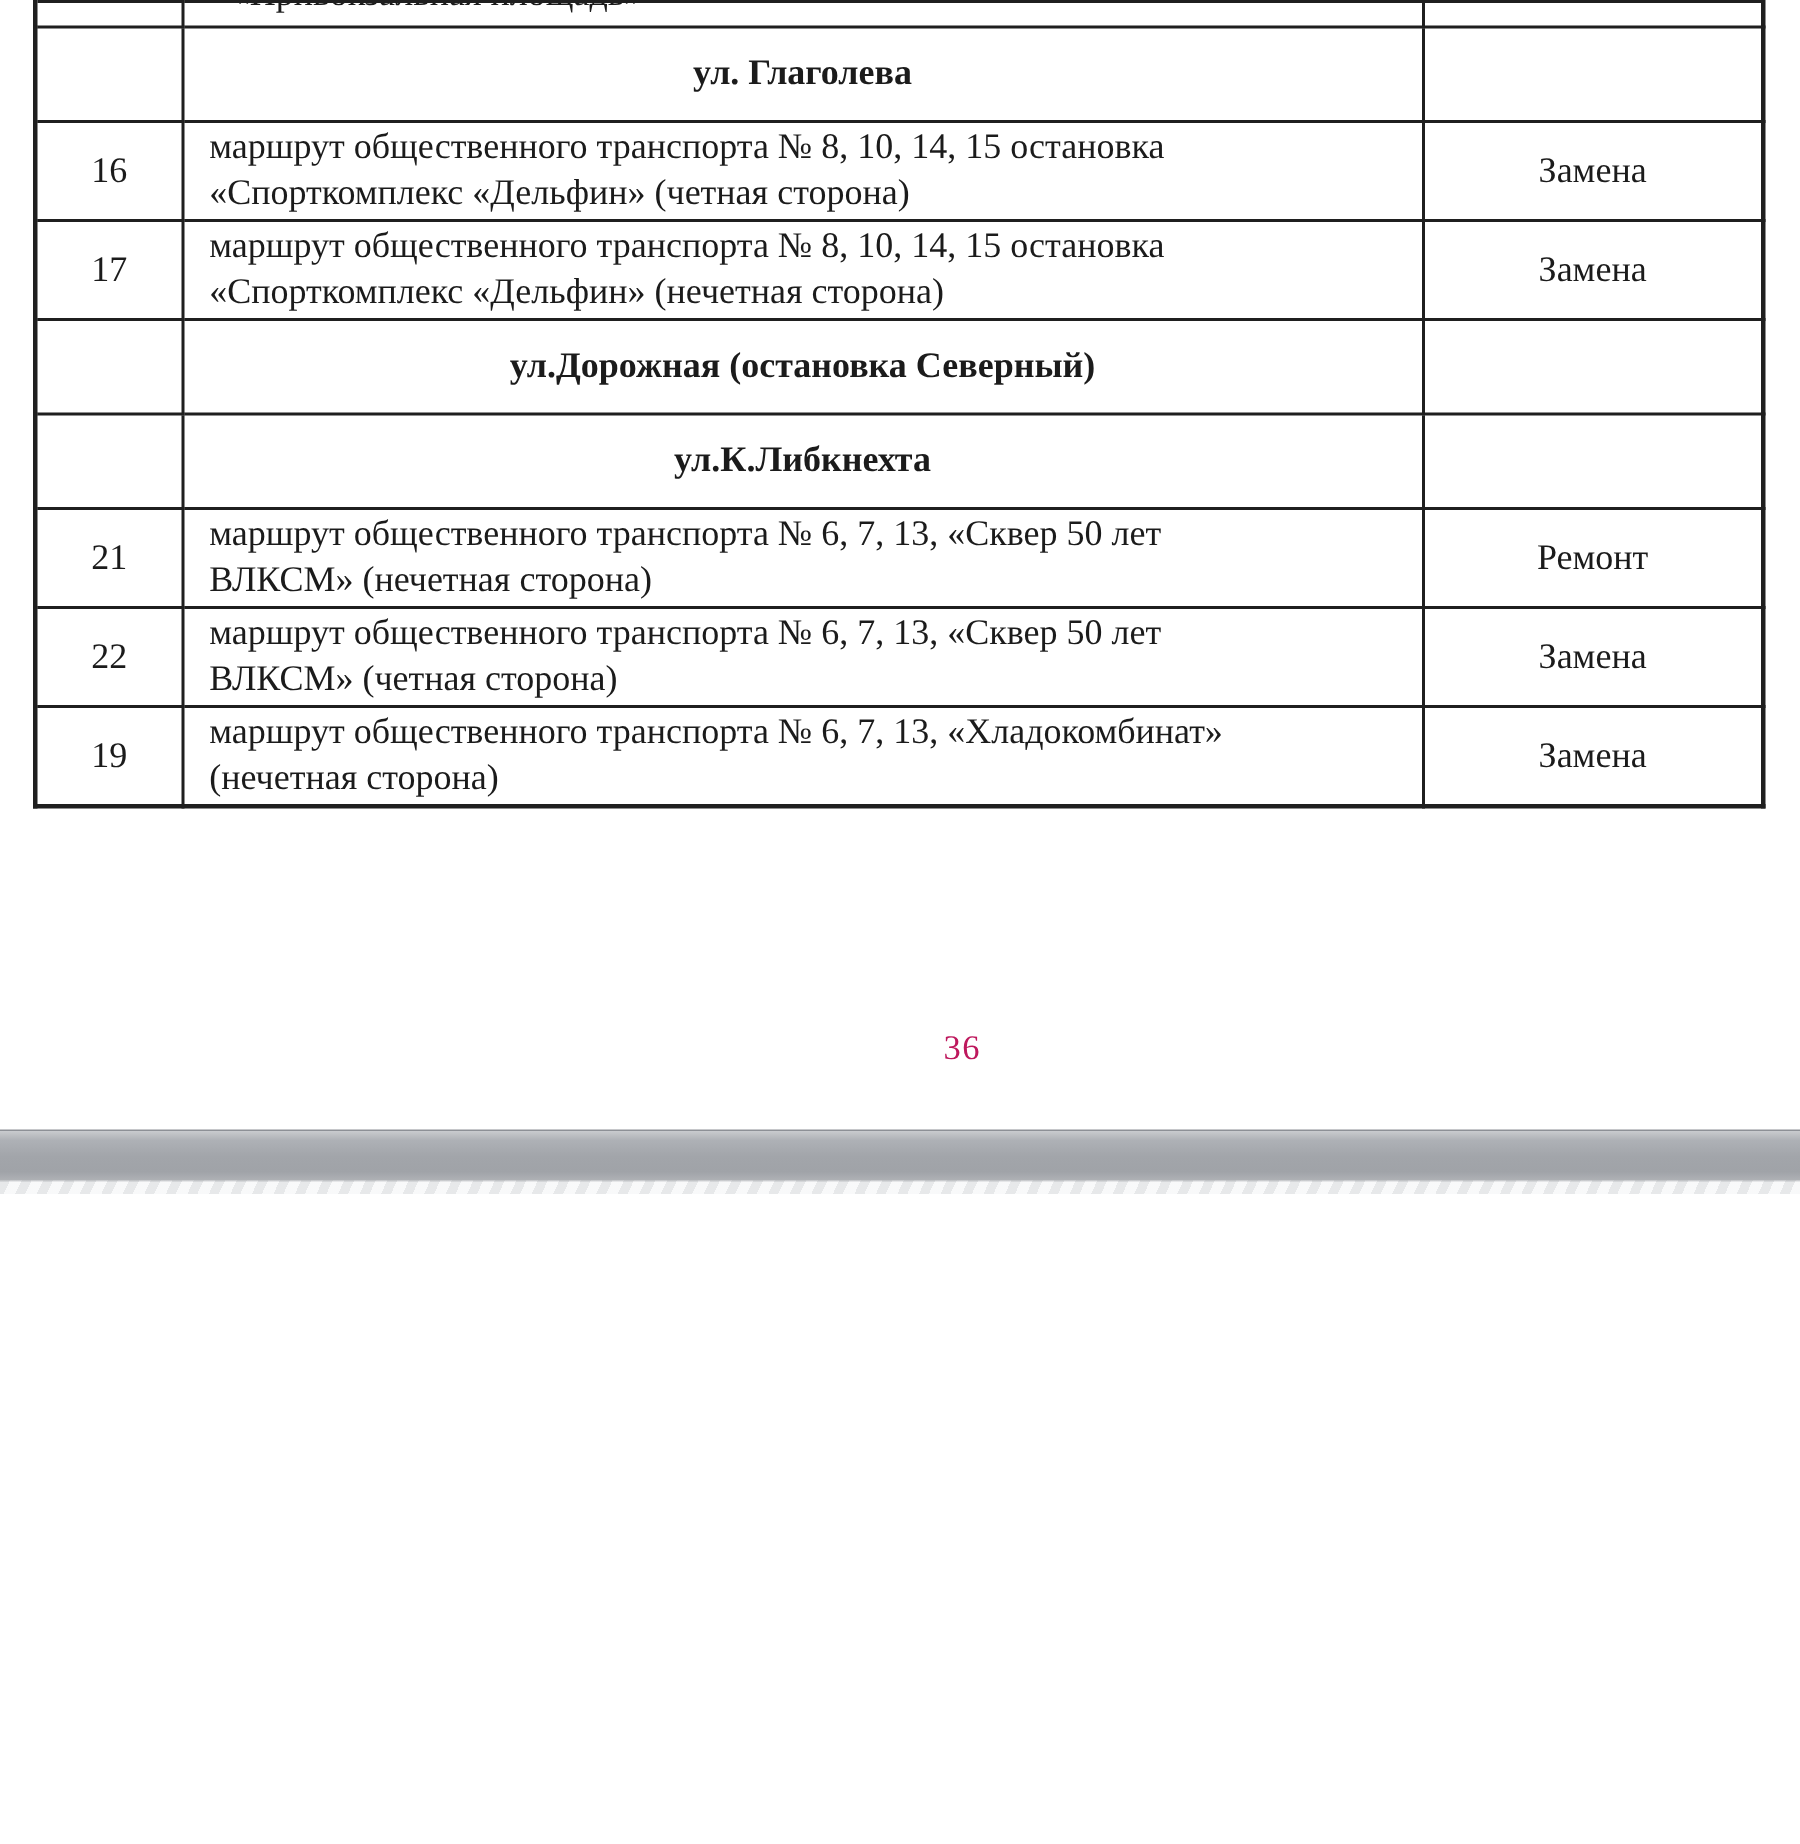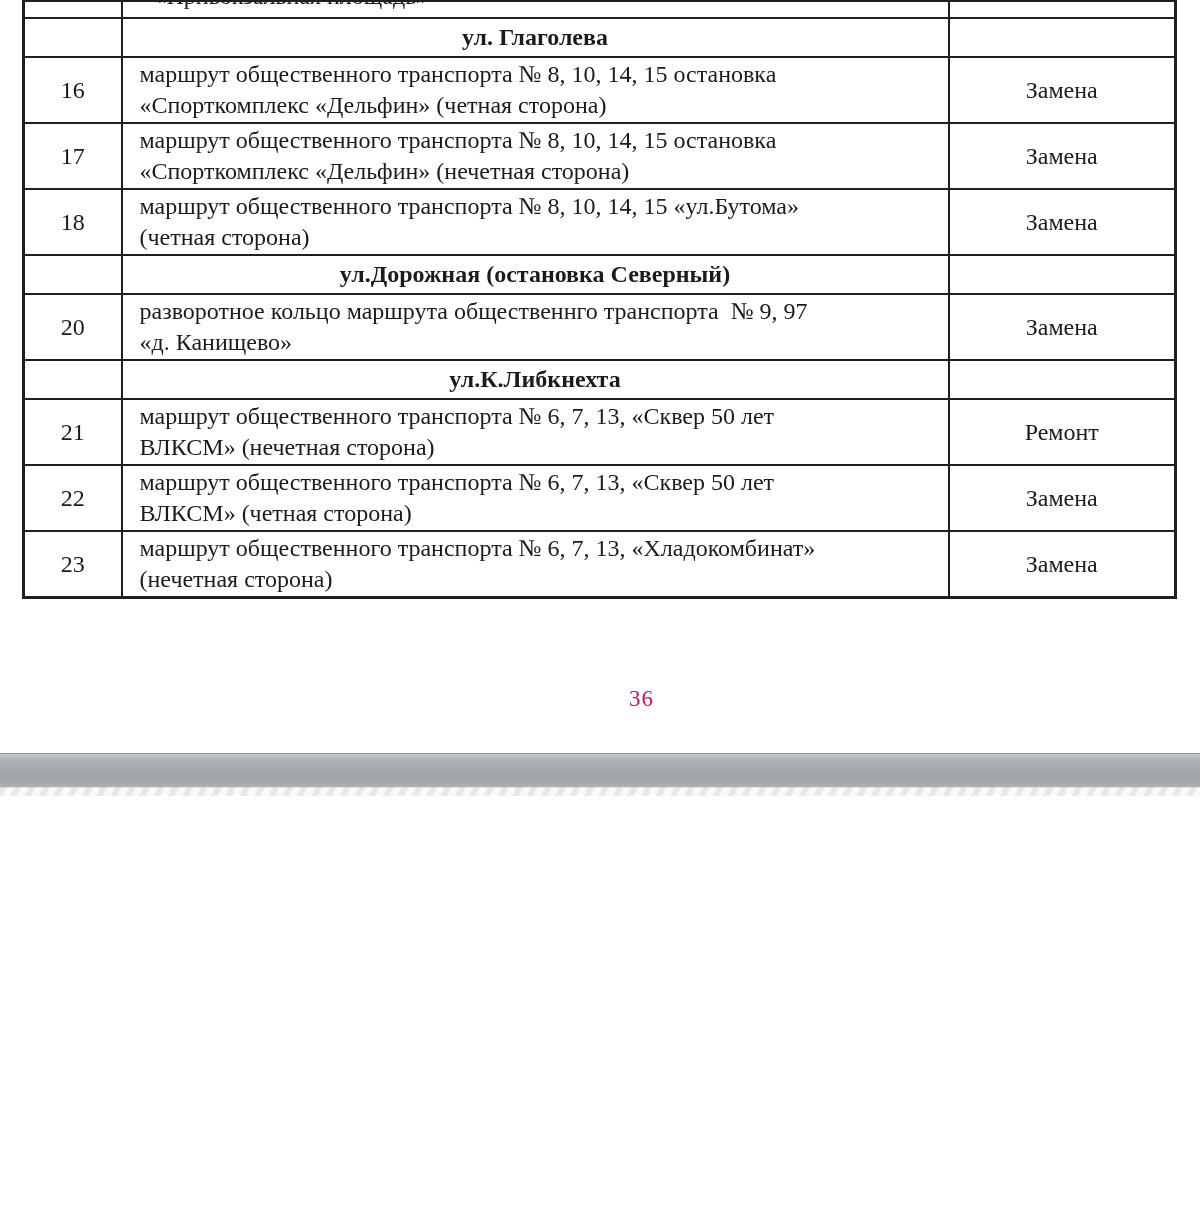--- a/index.html
+++ b/index.html
@@ -15,21 +15,21 @@
   }
   #table1{top:0;border-top:none;}
   .doc-table td{
     border:2px solid #1f1f1f;
     font-size:24px;line-height:31px;
     vertical-align:middle;padding:1px 0;
   }
   td.col-no{text-align:center;}
   td.col-desc{padding:1px 10px 1px 17px;white-space:pre-wrap;}
   td.col-status{text-align:center;padding:1px 6px;}
-  tr.section td{height:29px;line-height:29px;padding:4px;margin-left:12px;}
+  tr.section td{height:29px;line-height:29px;padding:16px;margin-left:12px;}
   tr.section td.col-desc{text-align:center;font-weight:bold;white-space:normal;}
   tr.clip-top td{height:15px;padding:0;}
   tr.clip-top td.col-desc{padding:0;}
   .clip-window{position:relative;height:15px;overflow:hidden;}
   .clip-text{position:absolute;left:32px;top:-19px;font-size:24px;line-height:26px;white-space:nowrap;}
   .page-number{
     position:absolute;top:686px;left:629px;
     font-size:23px;color:#be185d;letter-spacing:1px;
   }
   .separator{
@@ -71,56 +71,44 @@
           <td class="col-desc">маршрут общественного транспорта № 8, 10, 14, 15 остановка
 «Спорткомплекс «Дельфин» (четная сторона)</td>
           <td class="col-status">Замена</td>
         </tr>
         <tr class="item">
           <td class="col-no">17</td>
           <td class="col-desc">маршрут общественного транспорта № 8, 10, 14, 15 остановка
 «Спорткомплекс «Дельфин» (нечетная сторона)</td>
           <td class="col-status">Замена</td>
         </tr>
-        <tr class="item">
-          <td class="col-no">18</td>
-          <td class="col-desc">маршрут общественного транспорта № 8, 10, 14, 15 «ул.Бутома»
-(четная сторона)</td>
-          <td class="col-status">Замена</td>
-        </tr>
         <tr class="section">
           <td class="col-no"></td>
           <td class="col-desc">ул.Дорожная (остановка Северный)</td>
           <td class="col-status"></td>
-        </tr>
-        <tr class="item">
-          <td class="col-no">20</td>
-          <td class="col-desc">разворотное кольцо маршрута общественнго транспорта  № 9, 97
-«д. Канищево»</td>
-          <td class="col-status">Замена</td>
         </tr>
         <tr class="section">
           <td class="col-no"></td>
           <td class="col-desc">ул.К.Либкнехта</td>
           <td class="col-status"></td>
         </tr>
         <tr class="item">
           <td class="col-no">21</td>
           <td class="col-desc">маршрут общественного транспорта № 6, 7, 13, «Сквер 50 лет
 ВЛКСМ» (нечетная сторона)</td>
           <td class="col-status">Ремонт</td>
         </tr>
         <tr class="item">
           <td class="col-no">22</td>
           <td class="col-desc">маршрут общественного транспорта № 6, 7, 13, «Сквер 50 лет
 ВЛКСМ» (четная сторона)</td>
           <td class="col-status">Замена</td>
         </tr>
         <tr class="item">
-          <td class="col-no">23</td>
+          <td class="col-no">19</td>
           <td class="col-desc">маршрут общественного транспорта № 6, 7, 13, «Хладокомбинат»
 (нечетная сторона)</td>
           <td class="col-status">Замена</td>
         </tr>
       </tbody>
   </table>
   <div class="page-number">36</div>
 </div>
 
 <div class="separator"></div>

